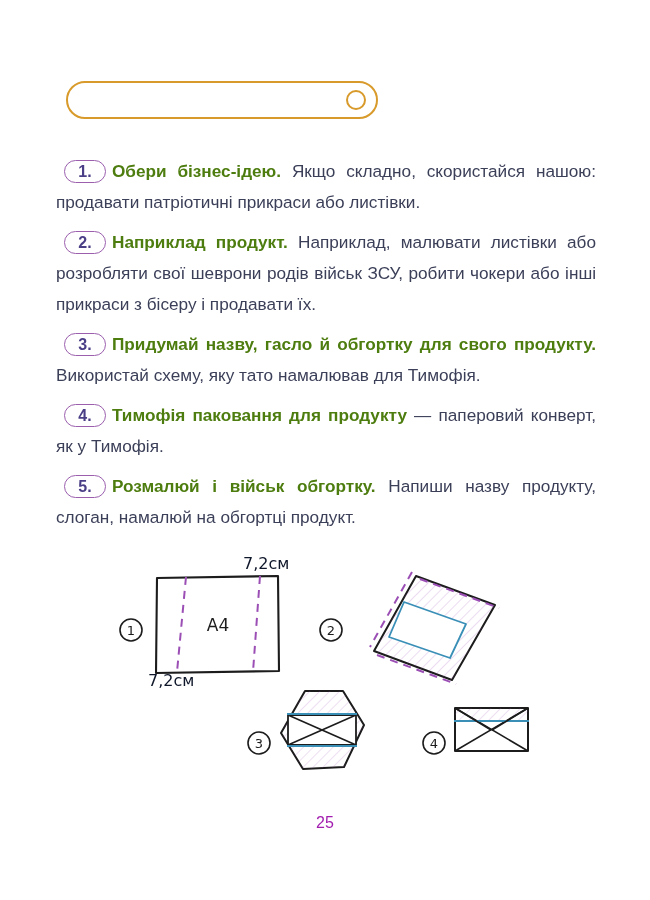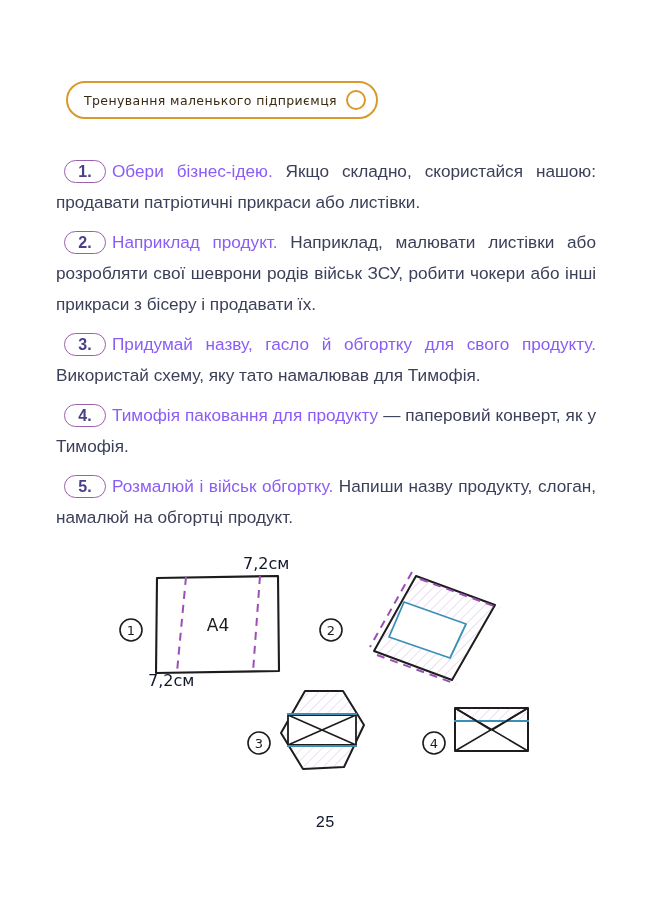--- a/index.html
+++ b/index.html
@@ -73,22 +73,22 @@
     font-family: "Liberation Sans", sans-serif;
     font-size: 17.2px;
     line-height: 31px;
     color: #3b3f58;
     text-align: justify;
     text-justify: inter-word;
     text-indent: 56px;
     hyphens: auto;
   }
   .bold {
-    font-weight: normal;
-    color: #8b5cf6;
+    font-weight: bold;
+    color: #4d7c0f;
   }
   .num-badge {
     position: absolute;
     left: 8px;
     top: 4px;
     width: 42px;
     height: 23px;
     border: 1.8px solid #9b5fae;
     border-radius: 12px;
     box-sizing: border-box;
@@ -120,32 +120,31 @@
   }
   .dim-top { left: 243px; top: 554px; }
   .dim-bottom { left: 148px; top: 671px; }
 
   .page-number {
     position: absolute;
     left: 0;
     right: 0;
     top: 814px;
     text-align: center;
-    font-family: Liberation Mono, monospace;
+    font-family: Liberation Sans, sans-serif;
     font-size: 16px;
-    color: #0f172a;
+    color: #a21caf;
   }
 </style>
 </head>
 <body>
 
 <div class="page">
 
   <div class="header-pill">
-    <span class="header-pill-label">Тренування маленького підприємця</span>
     <span class="header-pill-dot"></span>
   </div>
 
   <div class="content">
 
     <div class="item">
       <span class="num-badge">1.</span>
       <p><span class="bold">Обери бізнес-ідею.</span><span> Якщо складно, скористайся нашою: продавати патріотичні прикраси або листівки.</span></p>
     </div>
 

